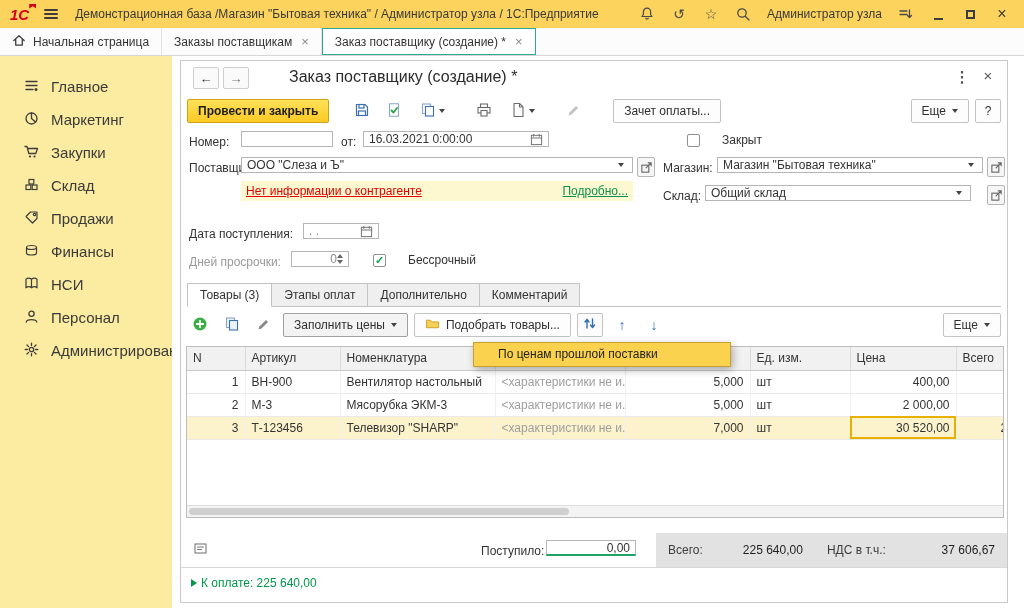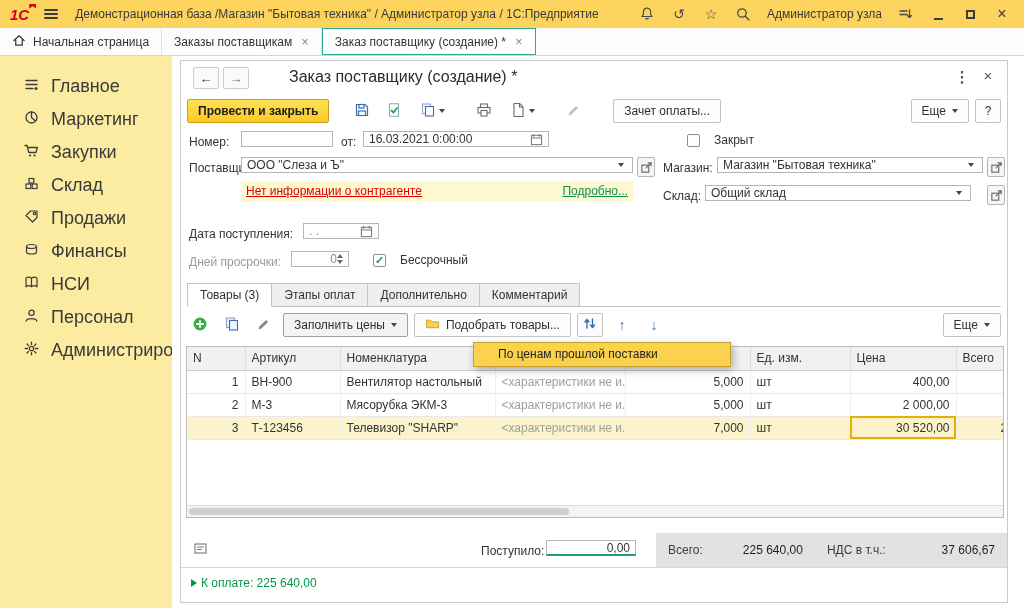--- a/index.html
+++ b/index.html
@@ -18,21 +18,21 @@
   .minbar{display:block;width:9px;height:2px;background:#3c3c3c;margin-top:9px}
   .maxbox{display:block;width:9px;height:9px;border:2px solid #3c3c3c}
   .wclose{font-size:16px;color:#3c3c3c}
   
   #apptabs{position:absolute;left:0;top:28px;width:1024px;height:28px;background:#fcfcfc;border-bottom:1px solid #d6d6d6;display:flex;align-items:stretch}
   .apptab{display:flex;align-items:center;gap:7px;padding:0 12px;border-right:1px solid #e3e3e3;color:#333;cursor:pointer;white-space:nowrap}
   .apptab.active{border:1px solid #2fa893;background:#fff}
   .tabx{color:#8a8a8a;font-size:13px;margin-left:2px;cursor:pointer}
   
   #sidebar{position:absolute;left:0;top:56px;width:172px;height:552px;background:#fbeca1;padding-top:14px}
-  .side-item{display:flex;align-items:center;gap:12px;height:33px;padding-left:24px;color:#3a3a3a;font-size:18px;cursor:pointer;white-space:nowrap}
+  .side-item{display:flex;align-items:center;gap:12px;height:33px;padding-left:24px;color:#3a3a3a;font-size:15px;cursor:pointer;white-space:nowrap}
   
   #main{position:absolute;left:172px;top:56px;width:852px;height:552px;background:#fff}
   #doc{position:absolute;left:8px;top:4px;width:828px;height:543px;border:1px solid #c9c9c9;background:#fff}
   .navbtn{position:absolute;width:26px;height:22px;border:1px solid #cecece;border-radius:2px;background:#fafafa;display:flex;align-items:center;justify-content:center;font-size:13px;color:#333;cursor:pointer}
   .doc-title{position:absolute;left:108px;top:7px;font-size:16px;color:#2b2b2b;white-space:nowrap}
   .kebab{position:absolute;right:36px;top:7px;font-size:15px;font-weight:bold;color:#555;cursor:pointer;width:18px;text-align:center}
   .doc-close{position:absolute;right:10px;top:6px;font-size:15px;color:#555;cursor:pointer;width:18px;text-align:center}
   #dtoolbar{position:absolute;left:6px;right:6px;top:36px;height:28px;display:flex;align-items:center;gap:6px}
   .btn{display:inline-flex;align-items:center;gap:6px;height:24px;padding:0 10px;border:1px solid #c3c3c3;border-radius:2px;background:#fdfdfd;color:#2f2f2f;cursor:pointer;white-space:nowrap}
   .btn-yellow{background:linear-gradient(#ffe158,#fcca24);border:1px solid #cfa018;font-weight:bold;color:#1c1c1c}
@@ -45,21 +45,21 @@
   
   .lbl{position:absolute;white-space:nowrap;color:#333}
   .lbl.dis{color:#9a9a9a}
   .inp{position:absolute;height:16px;border:1px solid #b5b5b5;background:#fff;display:flex;align-items:center;padding:0 5px;cursor:text}
   .inp .val{flex:1;overflow:hidden;white-space:nowrap}
   .inp .val.num{text-align:right}
   .inp .val.gray{color:#8a8a8a}
   .combo-open{margin-left:auto;display:flex;align-items:center;justify-content:center;width:12px;height:100%;cursor:pointer}
   .iconslot{margin-left:auto;display:flex;align-items:center;cursor:pointer}
   .openbtn{position:absolute;width:18px;height:20px;border:1px solid #b5b5b5;border-radius:2px;background:#f6f6f6;display:flex;align-items:center;justify-content:center;cursor:pointer}
-  .cb{position:absolute;display:flex;align-items:center;gap:14px;cursor:pointer}
+  .cb{position:absolute;display:flex;align-items:center;gap:22px;cursor:pointer}
   .cbbox{width:13px;height:13px;border:1px solid #8f8f8f;border-radius:2px;background:#fff;display:flex;align-items:center;justify-content:center;font-size:11px;font-weight:bold;color:#13a052;line-height:1}
   .warn{position:absolute;left:60px;top:120px;width:392px;height:20px;background:#fdf8cf;display:flex;align-items:center;padding:0 5px}
   .warntext{color:#e00000;text-decoration:underline;cursor:pointer}
   .detlink{margin-left:auto;color:#0d9152;text-decoration:underline;cursor:pointer}
   .spin{display:flex;flex-direction:column;margin-left:auto;gap:2px}
   .s-up{width:0;height:0;border-left:3.5px solid transparent;border-right:3.5px solid transparent;border-bottom:4px solid #666}
   .s-dn{width:0;height:0;border-left:3.5px solid transparent;border-right:3.5px solid transparent;border-top:4px solid #666}
   
   #sectabs{position:absolute;left:6px;right:6px;top:222px;height:24px;display:flex;border-bottom:1px solid #c3c3c3}
   .sectab{height:24px;line-height:22px;padding:0 12px;border:1px solid #c3c3c3;border-left:none;background:#efefef;cursor:pointer;white-space:nowrap}

